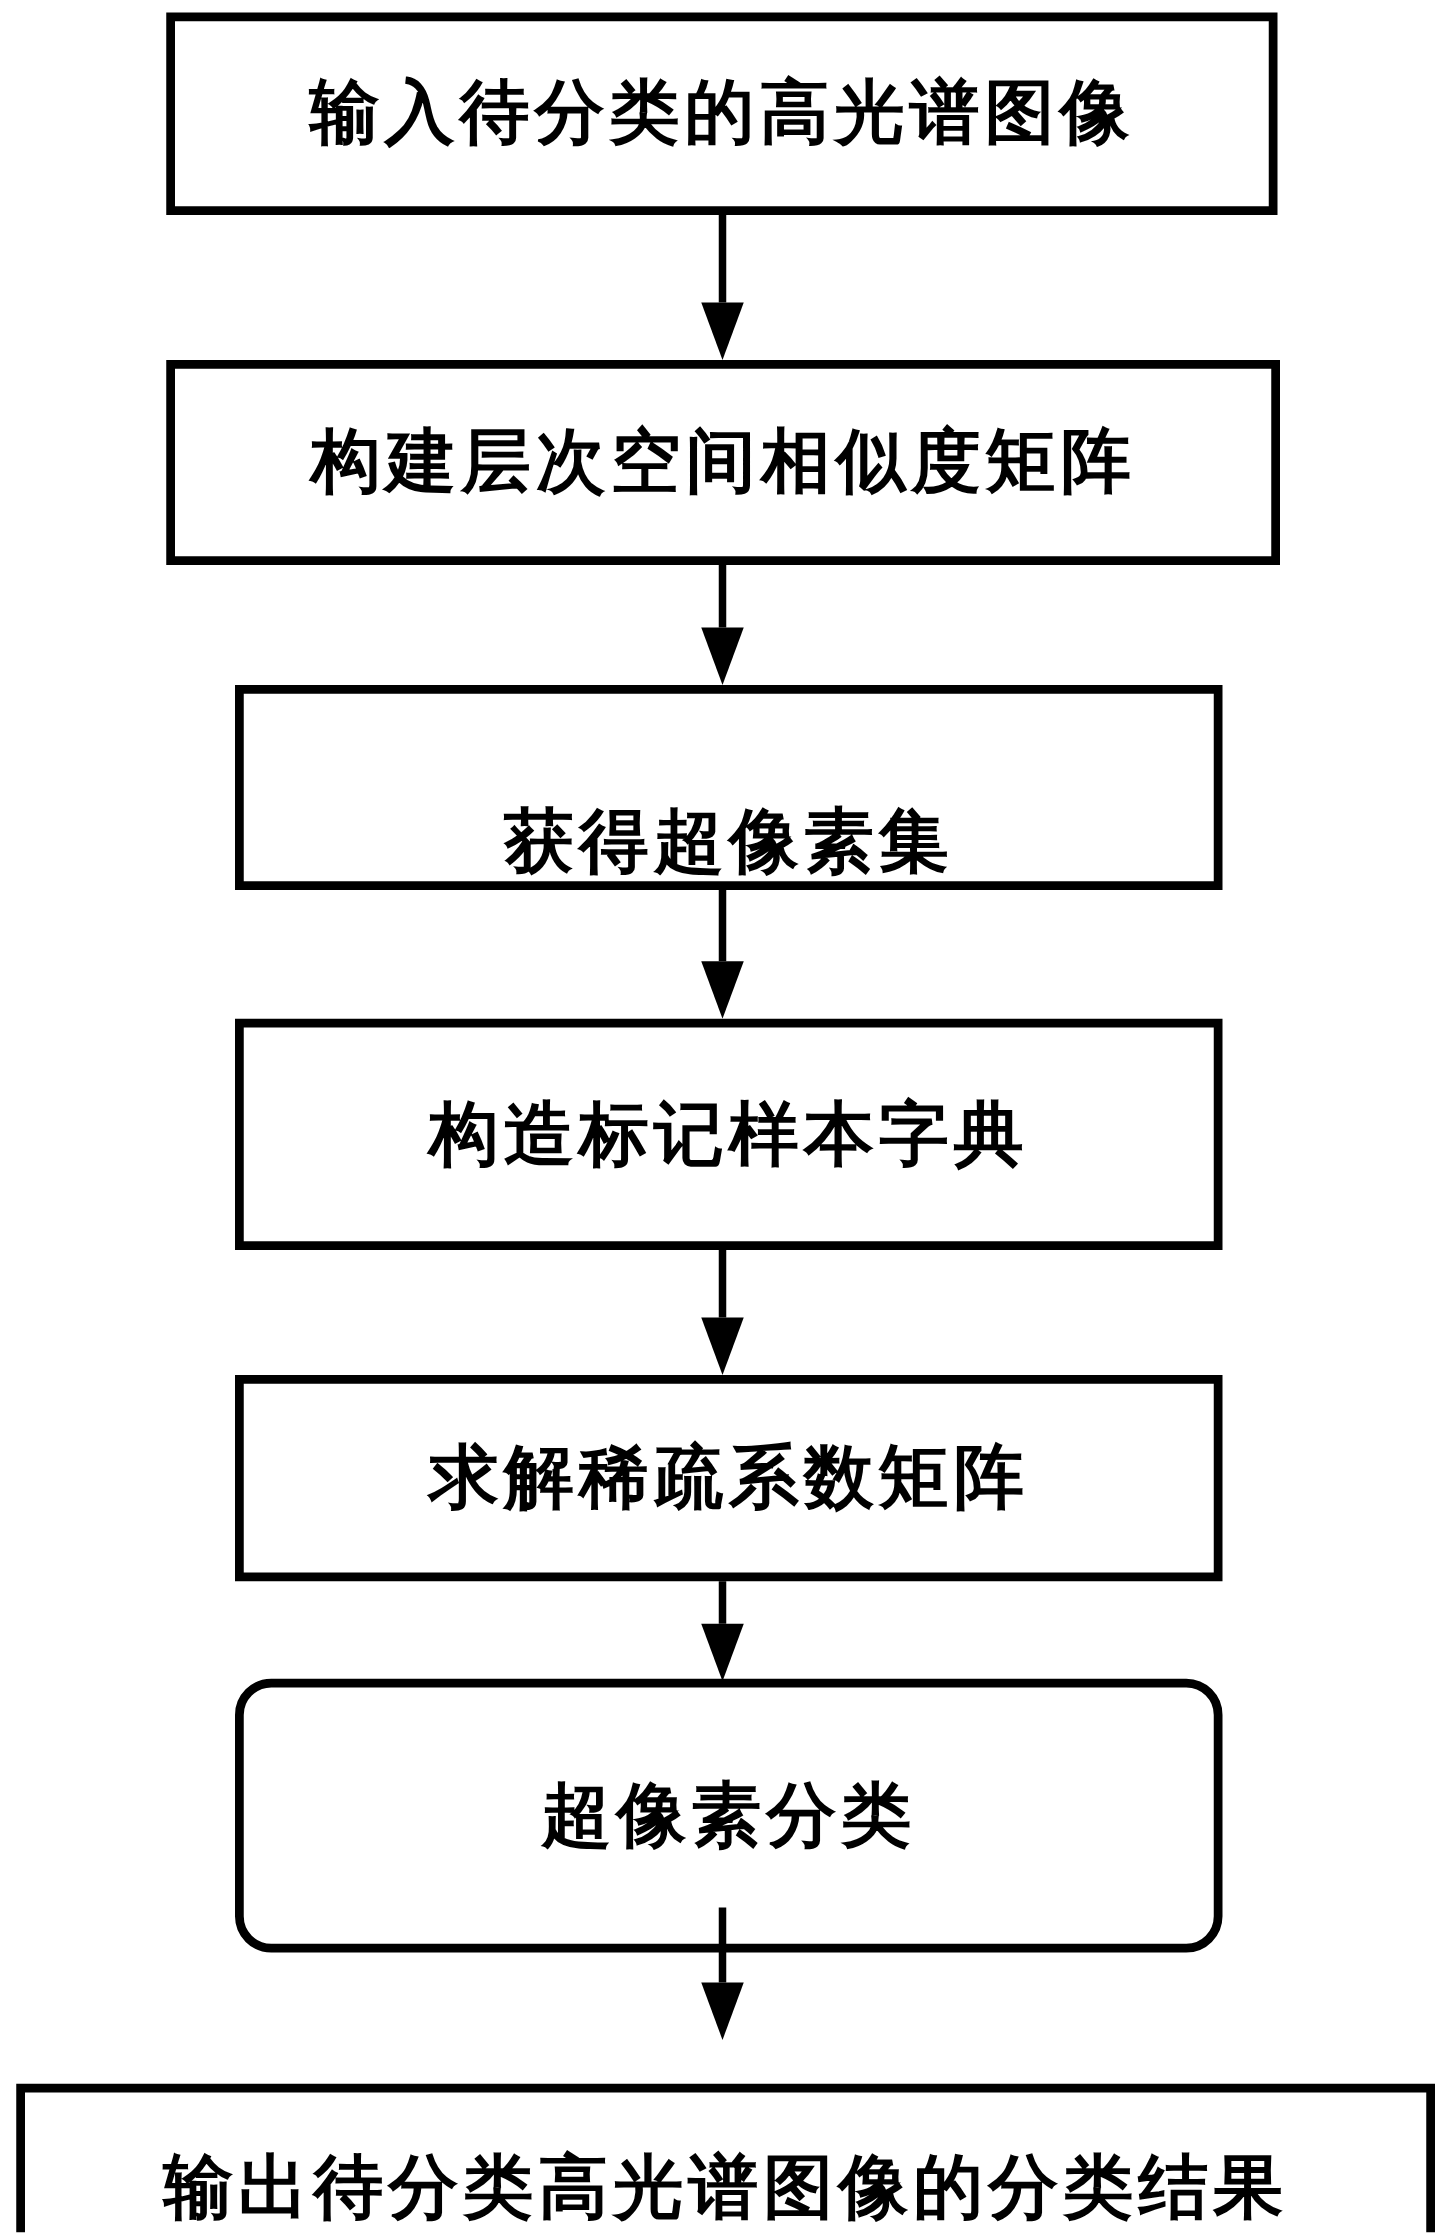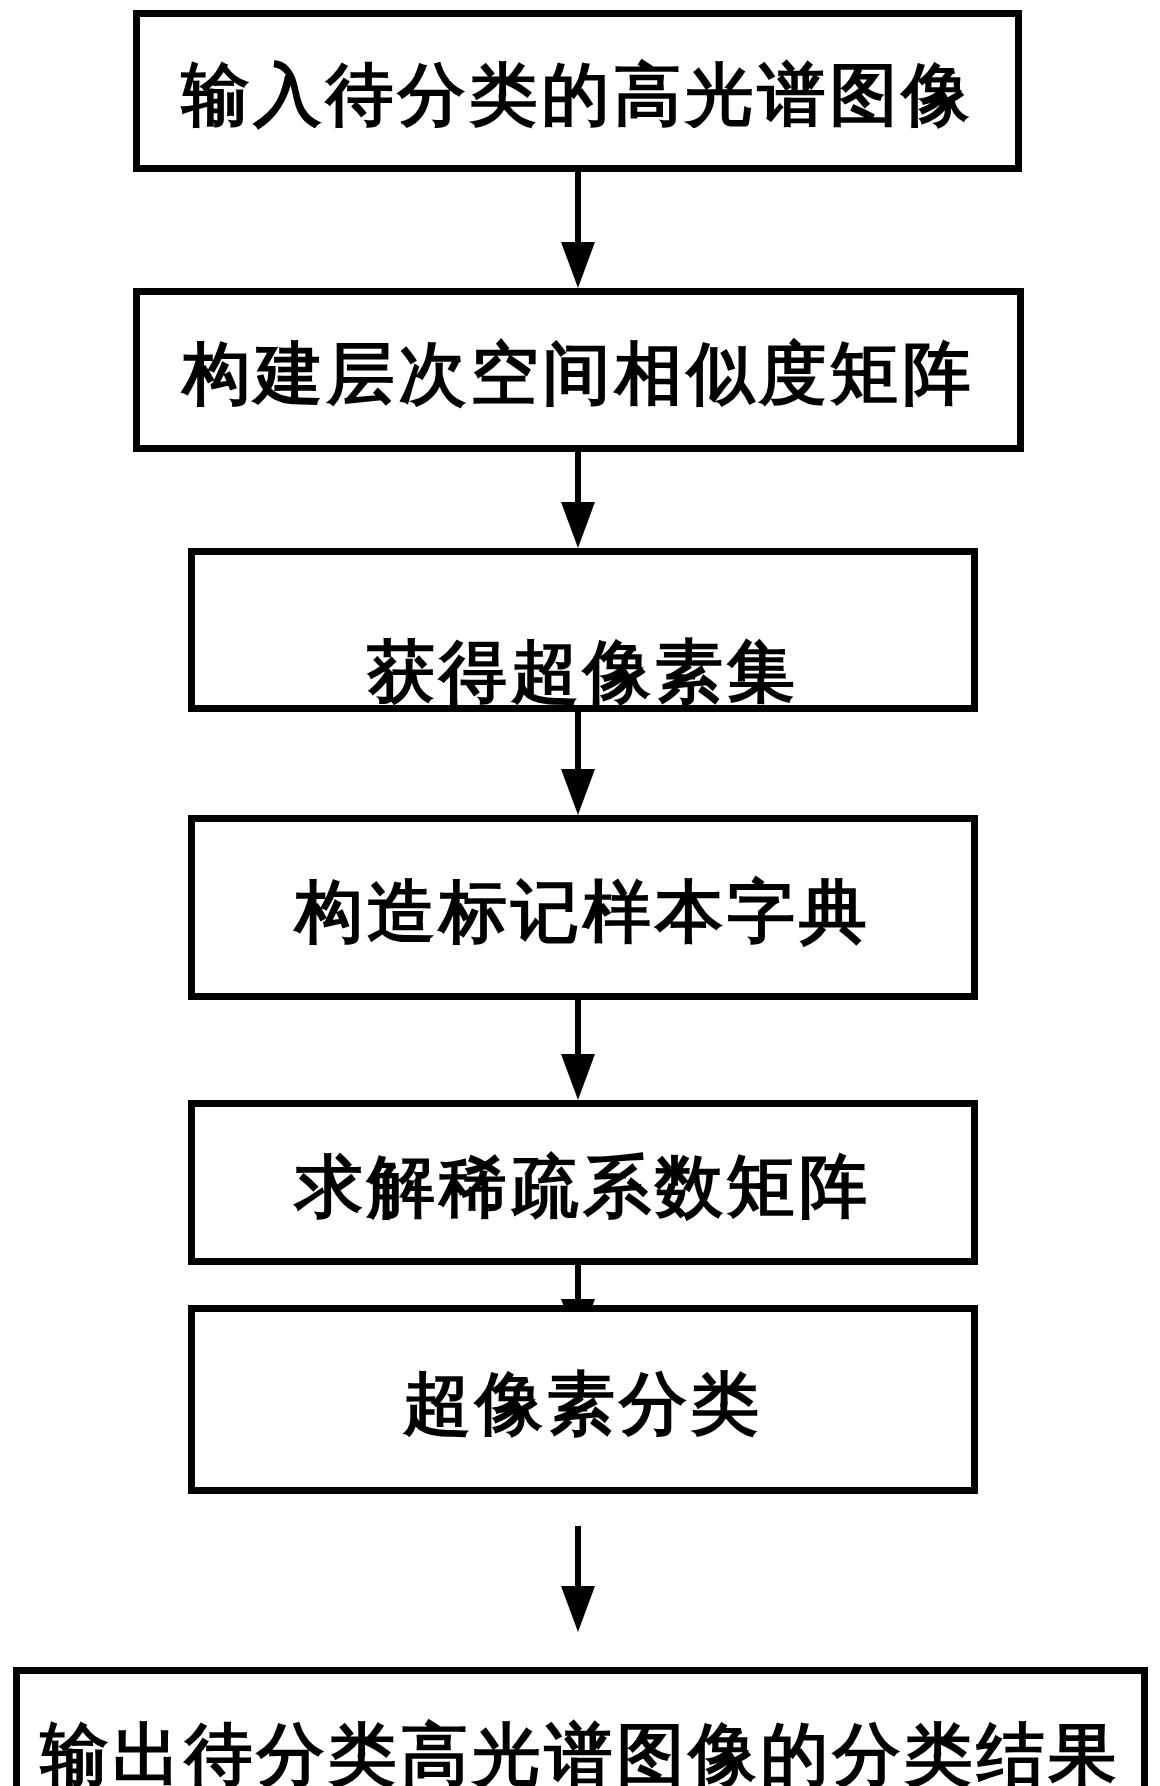--- a/index.html
+++ b/index.html
@@ -18,35 +18,36 @@
   .flow-box {
     position: absolute;
     box-sizing: border-box;
     border: 7px solid #000000;
     background: #ffffff;
     display: flex;
     align-items: center;
     justify-content: center;
   }
   .flow-box .label {
-    font-size: 68px;
+    font-size: 56px;
     font-weight: bold;
     color: #000000;
     letter-spacing: 4px;
     white-space: nowrap;
     line-height: 1;
     padding-top: 6px;
+    font-family: Liberation Mono, monospace;
   }
   
   .b0 { left: 133px; top: 10px;   width: 889px;  height: 162px; }
   .b1 { left: 133px; top: 288px;  width: 891px;  height: 164px; }
   .b2 { left: 188px; top: 548px;  width: 790px;  height: 164px; align-items: flex-end; }
   .b3 { left: 188px; top: 815px;  width: 790px;  height: 185px; text-align: right; }
   .b4 { left: 188px; top: 1100px; width: 790px;  height: 165px; }
-  .b5 { left: 188px; top: 1305px; width: 790px;  height: 189px; }
+  .b5 { left: 188px; top: 1343px; width: 790px;  height: 219px; border-radius: 29px; }
   .b6 { left: 13px;  top: 1632px; width: 1135px; height: 168px; margin-top: 35px; }
 
   .flow-arrow {
     position: absolute;
     left: 558px;
     width: 40px;
     display: flex;
     flex-direction: column;
     align-items: center;
   }

